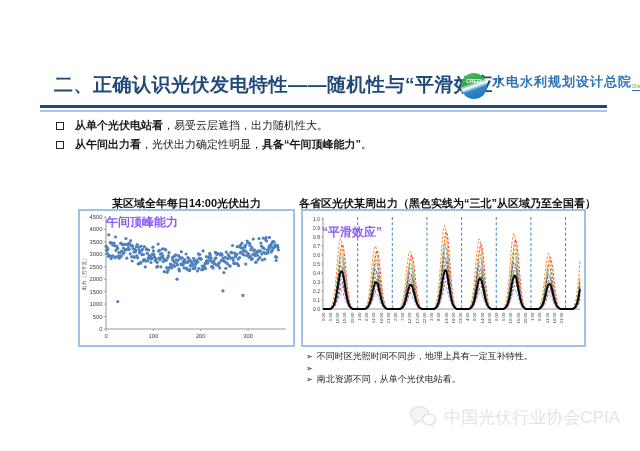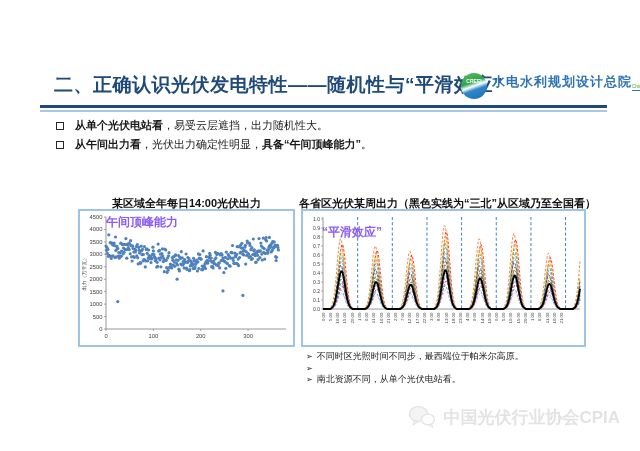--- a/index.html
+++ b/index.html
@@ -42,21 +42,21 @@
   .cb-left{left:78px;top:209px;width:217px;height:138px;}
   .cb-right{left:301px;top:209px;width:285px;height:138px;}
   .chart-annot{font-size:12px;font-weight:700;color:#8b5cf6;white-space:nowrap;}
   .an-left{left:106px;top:214px;}
   .an-right{left:322px;top:224px;}
   
   .footnotes{left:306px;top:351px;width:300px;font-size:9px;line-height:11.5px;color:#1a1a1a;}
   .fn-line{display:flex;gap:4px;}
   .fn-marker{font-size:8px;line-height:11.5px;color:#1a1a1a;}
   
-  .watermark{right:20px;top:405px;display:flex;align-items:flex-end;gap:7px;color:#E3E3E3;font-size:17px;font-weight:700;}
+  .watermark{right:20px;top:405px;display:flex;align-items:flex-end;gap:7px;color:#E3E3E3;font-size:17px;font-weight:400;}
   svg{display:block;}
 </style>
 </head>
 <body>
 
 <div class="abs slide-title">二、正确认识光伏发电特性——随机性与“平滑效应”</div>
 <div class="abs logo">
   <div class="logo-circle">
     <span>CREEI</span>
   </div>
@@ -567,21 +567,21 @@
         <path d="M20.0 98.0L20.7 98.0L21.4 98.0L22.2 98.0L22.9 98.0L23.6 98.0L24.3 98.0L25.1 98.0L25.8 98.0L26.5 98.0L27.2 98.0L27.9 98.0L28.7 98.0L29.4 97.5L30.1 97.1L30.8 96.6L31.6 95.9L32.3 95.0L33.0 93.7L33.7 92.3L34.4 90.6L35.2 88.7L35.9 86.9L36.6 85.2L37.3 83.9L38.0 83.0L38.8 82.7L39.5 83.0L40.2 83.9L40.9 85.2L41.7 86.9L42.4 88.7L43.1 90.6L43.8 92.3L44.5 93.7L45.3 95.0L46.0 95.9L46.7 96.6L47.4 97.1L48.2 97.5L48.9 98.0L49.6 98.0L50.3 98.0L51.0 98.0L51.8 98.0L52.5 98.0L53.2 98.0L53.9 98.0L54.7 98.0L55.4 98.0L56.1 98.0L56.8 98.0L57.5 98.0L58.3 98.0L59.0 98.0L59.7 98.0L60.4 98.0L61.1 98.0L61.9 98.0L62.6 98.0L63.3 98.0L64.0 97.5L64.8 97.2L65.5 96.8L66.2 96.2L66.9 95.3L67.6 94.2L68.4 92.9L69.1 91.4L69.8 89.8L70.5 88.2L71.3 86.7L72.0 85.5L72.7 84.8L73.4 84.5L74.1 84.8L74.9 85.5L75.6 86.7L76.3 88.2L77.0 89.8L77.8 91.4L78.5 92.9L79.2 94.2L79.9 95.3L80.6 96.2L81.4 96.8L82.1 97.2L82.8 97.5L83.5 98.0L84.3 98.0L85.0 98.0L85.7 98.0L86.4 98.0L87.1 98.0L87.9 98.0L88.6 98.0L89.3 98.0L90.0 98.0L90.7 98.0L91.5 98.0L92.2 98.0L92.9 98.0L93.6 98.0L94.4 98.0L95.1 98.0L95.8 98.0L96.5 98.0L97.2 98.0L98.0 98.0L98.7 97.6L99.4 97.3L100.1 97.0L100.9 96.4L101.6 95.7L102.3 94.7L103.0 93.6L103.7 92.3L104.5 90.9L105.2 89.5L105.9 88.2L106.6 87.2L107.4 86.5L108.1 86.3L108.8 86.5L109.5 87.2L110.2 88.2L111.0 89.5L111.7 90.9L112.4 92.3L113.1 93.6L113.8 94.7L114.6 95.7L115.3 96.4L116.0 97.0L116.7 97.3L117.5 97.6L118.2 98.0L118.9 98.0L119.6 98.0L120.3 98.0L121.1 98.0L121.8 98.0L122.5 98.0L123.2 98.0L124.0 98.0L124.7 98.0L125.4 98.0L126.1 98.0L126.8 98.0L127.6 98.0L128.3 98.0L129.0 98.0L129.7 98.0L130.5 98.0L131.2 98.0L131.9 98.0L132.6 97.6L133.3 97.4L134.1 96.9L134.8 96.3L135.5 95.4L136.2 94.3L136.9 92.7L137.7 90.9L138.4 88.8L139.1 86.5L139.8 84.3L140.6 82.2L141.3 80.6L142.0 79.5L142.7 79.1L143.4 79.5L144.2 80.6L144.9 82.2L145.6 84.3L146.3 86.5L147.1 88.8L147.8 90.9L148.5 92.7L149.2 94.3L149.9 95.4L150.7 96.3L151.4 96.9L152.1 97.4L152.8 97.6L153.6 98.0L154.3 98.0L155.0 98.0L155.7 98.0L156.4 98.0L157.2 98.0L157.9 98.0L158.6 98.0L159.3 98.0L160.1 98.0L160.8 98.0L161.5 98.0L162.2 98.0L162.9 98.0L163.7 98.0L164.4 98.0L165.1 98.0L165.8 98.0L166.5 98.0L167.3 98.0L168.0 97.5L168.7 97.1L169.4 96.6L170.2 95.9L170.9 95.0L171.6 93.7L172.3 92.3L173.0 90.6L173.8 88.7L174.5 86.9L175.2 85.2L175.9 83.9L176.7 83.0L177.4 82.7L178.1 83.0L178.8 83.9L179.5 85.2L180.3 86.9L181.0 88.7L181.7 90.6L182.4 92.3L183.2 93.7L183.9 95.0L184.6 95.9L185.3 96.6L186.0 97.1L186.8 97.5L187.5 98.0L188.2 98.0L188.9 98.0L189.6 98.0L190.4 98.0L191.1 98.0L191.8 98.0L192.5 98.0L193.3 98.0L194.0 98.0L194.7 98.0L195.4 98.0L196.1 98.0L196.9 98.0L197.6 98.0L198.3 98.0L199.0 98.0L199.8 98.0L200.5 98.0L201.2 98.0L201.9 98.0L202.6 97.4L203.4 97.1L204.1 96.6L204.8 95.8L205.5 94.8L206.3 93.5L207.0 91.9L207.7 90.1L208.4 88.2L209.1 86.2L209.9 84.5L210.6 83.0L211.3 82.1L212.0 81.8L212.8 82.1L213.5 83.0L214.2 84.5L214.9 86.2L215.6 88.2L216.4 90.1L217.1 91.9L217.8 93.5L218.5 94.8L219.2 95.8L220.0 96.6L220.7 97.1L221.4 97.4L222.1 98.0L222.9 98.0L223.6 98.0L224.3 98.0L225.0 98.0L225.7 98.0L226.5 98.0L227.2 98.0L227.9 98.0L228.6 98.0L229.4 98.0L230.1 98.0L230.8 98.0L231.5 98.0L232.2 98.0L233.0 98.0L233.7 98.0L234.4 98.0L235.1 98.0L235.9 98.0L236.6 98.0L237.3 97.6L238.0 97.3L238.7 97.0L239.5 96.4L240.2 95.7L240.9 94.7L241.6 93.6L242.3 92.3L243.1 90.9L243.8 89.5L244.5 88.2L245.2 87.2L246.0 86.5L246.7 86.3L247.4 86.5L248.1 87.2L248.8 88.2L249.6 89.5L250.3 90.9L251.0 92.3L251.7 93.6L252.5 94.7L253.2 95.7L253.9 96.4L254.6 97.0L255.3 97.3L256.1 97.6L256.8 98.0L257.5 98.0L258.2 98.0L259.0 98.0L259.7 98.0L260.4 98.0L261.1 98.0L261.8 98.0L262.6 98.0L263.3 98.0L264.0 98.0L264.7 98.0L265.4 98.0L266.2 98.0L266.9 98.0L267.6 98.0L268.3 98.0L269.1 98.0L269.8 98.0L270.5 98.0L271.2 98.0L271.9 97.5L272.7 97.1L273.4 96.6L274.1 95.9L274.8 95.0L275.6 93.7L276.3 92.3L277.0 90.6" fill="none" stroke="#FF99CC" stroke-width="0.8" stroke-dasharray="2.6 1.6"></path>
         <path d="M20.0 98.0L20.7 98.0L21.4 98.0L22.2 98.0L22.9 98.0L23.6 98.0L24.3 98.0L25.1 98.0L25.8 98.0L26.5 98.0L27.2 98.0L27.9 97.5L28.7 97.1L29.4 96.4L30.1 95.4L30.8 94.0L31.6 92.0L32.3 89.4L33.0 86.1L33.7 82.2L34.4 77.8L35.2 73.2L35.9 68.8L36.6 65.0L37.3 62.1L38.0 60.5L38.8 60.3L39.5 61.7L40.2 64.3L40.9 68.0L41.7 72.3L42.4 76.9L43.1 81.3L43.8 85.4L44.5 88.8L45.3 91.5L46.0 93.7L46.7 95.2L47.4 96.3L48.2 97.0L48.9 97.4L49.6 98.0L50.3 98.0L51.0 98.0L51.8 98.0L52.5 98.0L53.2 98.0L53.9 98.0L54.7 98.0L55.4 98.0L56.1 98.0L56.8 98.0L57.5 98.0L58.3 98.0L59.0 98.0L59.7 98.0L60.4 98.0L61.1 98.0L61.9 98.0L62.6 97.6L63.3 97.3L64.0 96.9L64.8 96.2L65.5 95.1L66.2 93.7L66.9 91.8L67.6 89.5L68.4 86.7L69.1 83.6L69.8 80.3L70.5 77.2L71.3 74.4L72.0 72.3L72.7 71.2L73.4 71.1L74.1 72.0L74.9 73.9L75.6 76.6L76.3 79.7L77.0 82.9L77.8 86.1L78.5 89.0L79.2 91.4L79.9 93.4L80.6 94.9L81.4 96.0L82.1 96.8L82.8 97.3L83.5 97.6L84.3 98.0L85.0 98.0L85.7 98.0L86.4 98.0L87.1 98.0L87.9 98.0L88.6 98.0L89.3 98.0L90.0 98.0L90.7 98.0L91.5 98.0L92.2 98.0L92.9 98.0L93.6 98.0L94.4 98.0L95.1 98.0L95.8 98.0L96.5 98.0L97.2 98.0L98.0 97.4L98.7 97.0L99.4 96.4L100.1 95.4L100.9 94.2L101.6 92.5L102.3 90.3L103.0 87.8L103.7 85.0L104.5 82.1L105.2 79.2L105.9 76.8L106.6 74.9L107.4 73.9L108.1 73.8L108.8 74.6L109.5 76.3L110.2 78.7L111.0 81.5L111.7 84.4L112.4 87.3L113.1 89.9L113.8 92.1L114.6 93.8L115.3 95.2L116.0 96.2L116.7 96.9L117.5 97.3L118.2 97.6L118.9 98.0L119.6 98.0L120.3 98.0L121.1 98.0L121.8 98.0L122.5 98.0L123.2 98.0L124.0 98.0L124.7 98.0L125.4 98.0L126.1 98.0L126.8 98.0L127.6 98.0L128.3 98.0L129.0 98.0L129.7 98.0L130.5 98.0L131.2 98.0L131.9 97.5L132.6 97.0L133.3 96.4L134.1 95.4L134.8 93.9L135.5 91.9L136.2 89.2L136.9 85.8L137.7 81.8L138.4 77.3L139.1 72.7L139.8 68.1L140.6 64.2L141.3 61.2L142.0 59.6L142.7 59.4L143.4 60.8L144.2 63.5L144.9 67.3L145.6 71.7L146.3 76.4L147.1 80.9L147.8 85.1L148.5 88.6L149.2 91.4L149.9 93.6L150.7 95.1L151.4 96.2L152.1 96.9L152.8 97.4L153.6 98.0L154.3 98.0L155.0 98.0L155.7 98.0L156.4 98.0L157.2 98.0L157.9 98.0L158.6 98.0L159.3 98.0L160.1 98.0L160.8 98.0L161.5 98.0L162.2 98.0L162.9 98.0L163.7 98.0L164.4 98.0L165.1 98.0L165.8 98.0L166.5 97.6L167.3 97.2L168.0 96.7L168.7 95.9L169.4 94.8L170.2 93.2L170.9 91.0L171.6 88.4L172.3 85.2L173.0 81.7L173.8 78.0L174.5 74.4L175.2 71.3L175.9 68.9L176.7 67.6L177.4 67.5L178.1 68.6L178.8 70.7L179.5 73.7L180.3 77.2L181.0 80.9L181.7 84.5L182.4 87.8L183.2 90.5L183.9 92.8L184.6 94.5L185.3 95.7L186.0 96.6L186.8 97.2L187.5 97.5L188.2 98.0L188.9 98.0L189.6 98.0L190.4 98.0L191.1 98.0L191.8 98.0L192.5 98.0L193.3 98.0L194.0 98.0L194.7 98.0L195.4 98.0L196.1 98.0L196.9 98.0L197.6 98.0L198.3 98.0L199.0 98.0L199.8 98.0L200.5 98.0L201.2 97.5L201.9 97.2L202.6 96.6L203.4 95.7L204.1 94.5L204.8 92.7L205.5 90.4L206.3 87.5L207.0 84.1L207.7 80.2L208.4 76.2L209.1 72.3L209.9 68.9L210.6 66.4L211.3 64.9L212.0 64.8L212.8 66.0L213.5 68.3L214.2 71.6L214.9 75.4L215.6 79.4L216.4 83.3L217.1 86.9L217.8 89.9L218.5 92.3L219.2 94.2L220.0 95.5L220.7 96.5L221.4 97.1L222.1 97.5L222.9 98.0L223.6 98.0L224.3 98.0L225.0 98.0L225.7 98.0L226.5 98.0L227.2 98.0L227.9 98.0L228.6 98.0L229.4 98.0L230.1 98.0L230.8 98.0L231.5 98.0L232.2 98.0L233.0 98.0L233.7 98.0L234.4 98.0L235.1 98.0L235.9 98.0L236.6 97.4L237.3 96.9L238.0 96.3L238.7 95.3L239.5 94.0L240.2 92.3L240.9 90.1L241.6 87.5L242.3 84.5L243.1 81.5L243.8 78.6L244.5 76.0L245.2 74.1L246.0 73.0L246.7 72.9L247.4 73.8L248.1 75.5L248.8 78.0L249.6 80.9L250.3 83.9L251.0 86.9L251.7 89.6L252.5 91.9L253.2 93.7L253.9 95.1L254.6 96.1L255.3 96.8L256.1 97.3L256.8 97.6L257.5 98.0L258.2 98.0L259.0 98.0L259.7 98.0L260.4 98.0L261.1 98.0L261.8 98.0L262.6 98.0L263.3 98.0L264.0 98.0L264.7 98.0L265.4 98.0L266.2 98.0L266.9 98.0L267.6 98.0L268.3 98.0L269.1 98.0L269.8 98.0L270.5 97.5L271.2 97.1L271.9 96.4L272.7 95.4L273.4 94.0L274.1 92.0L274.8 89.4L275.6 86.1L276.3 82.2L277.0 77.8" fill="none" stroke="#000000" stroke-width="1.8"></path>
       </g>
     </svg>
 </div>
 <div class="abs chart-annot an-right">“平滑效应”</div>
 
 <div class="abs footnotes" id="footnotes">
     <div class="fn-line">
       <span class="fn-marker">➢</span>
-      <span>不同时区光照时间不同步，最西端位于帕米尔高原。</span>
+      <span>不同时区光照时间不同步，地理上具有一定互补特性。</span>
     </div>
     <div class="fn-line">
       <span class="fn-marker">➢</span>
     </div>
     <div class="fn-line">
       <span class="fn-marker">➢</span>
       <span>南北资源不同，从单个光伏电站看。</span>
     </div>
   </div>
 

